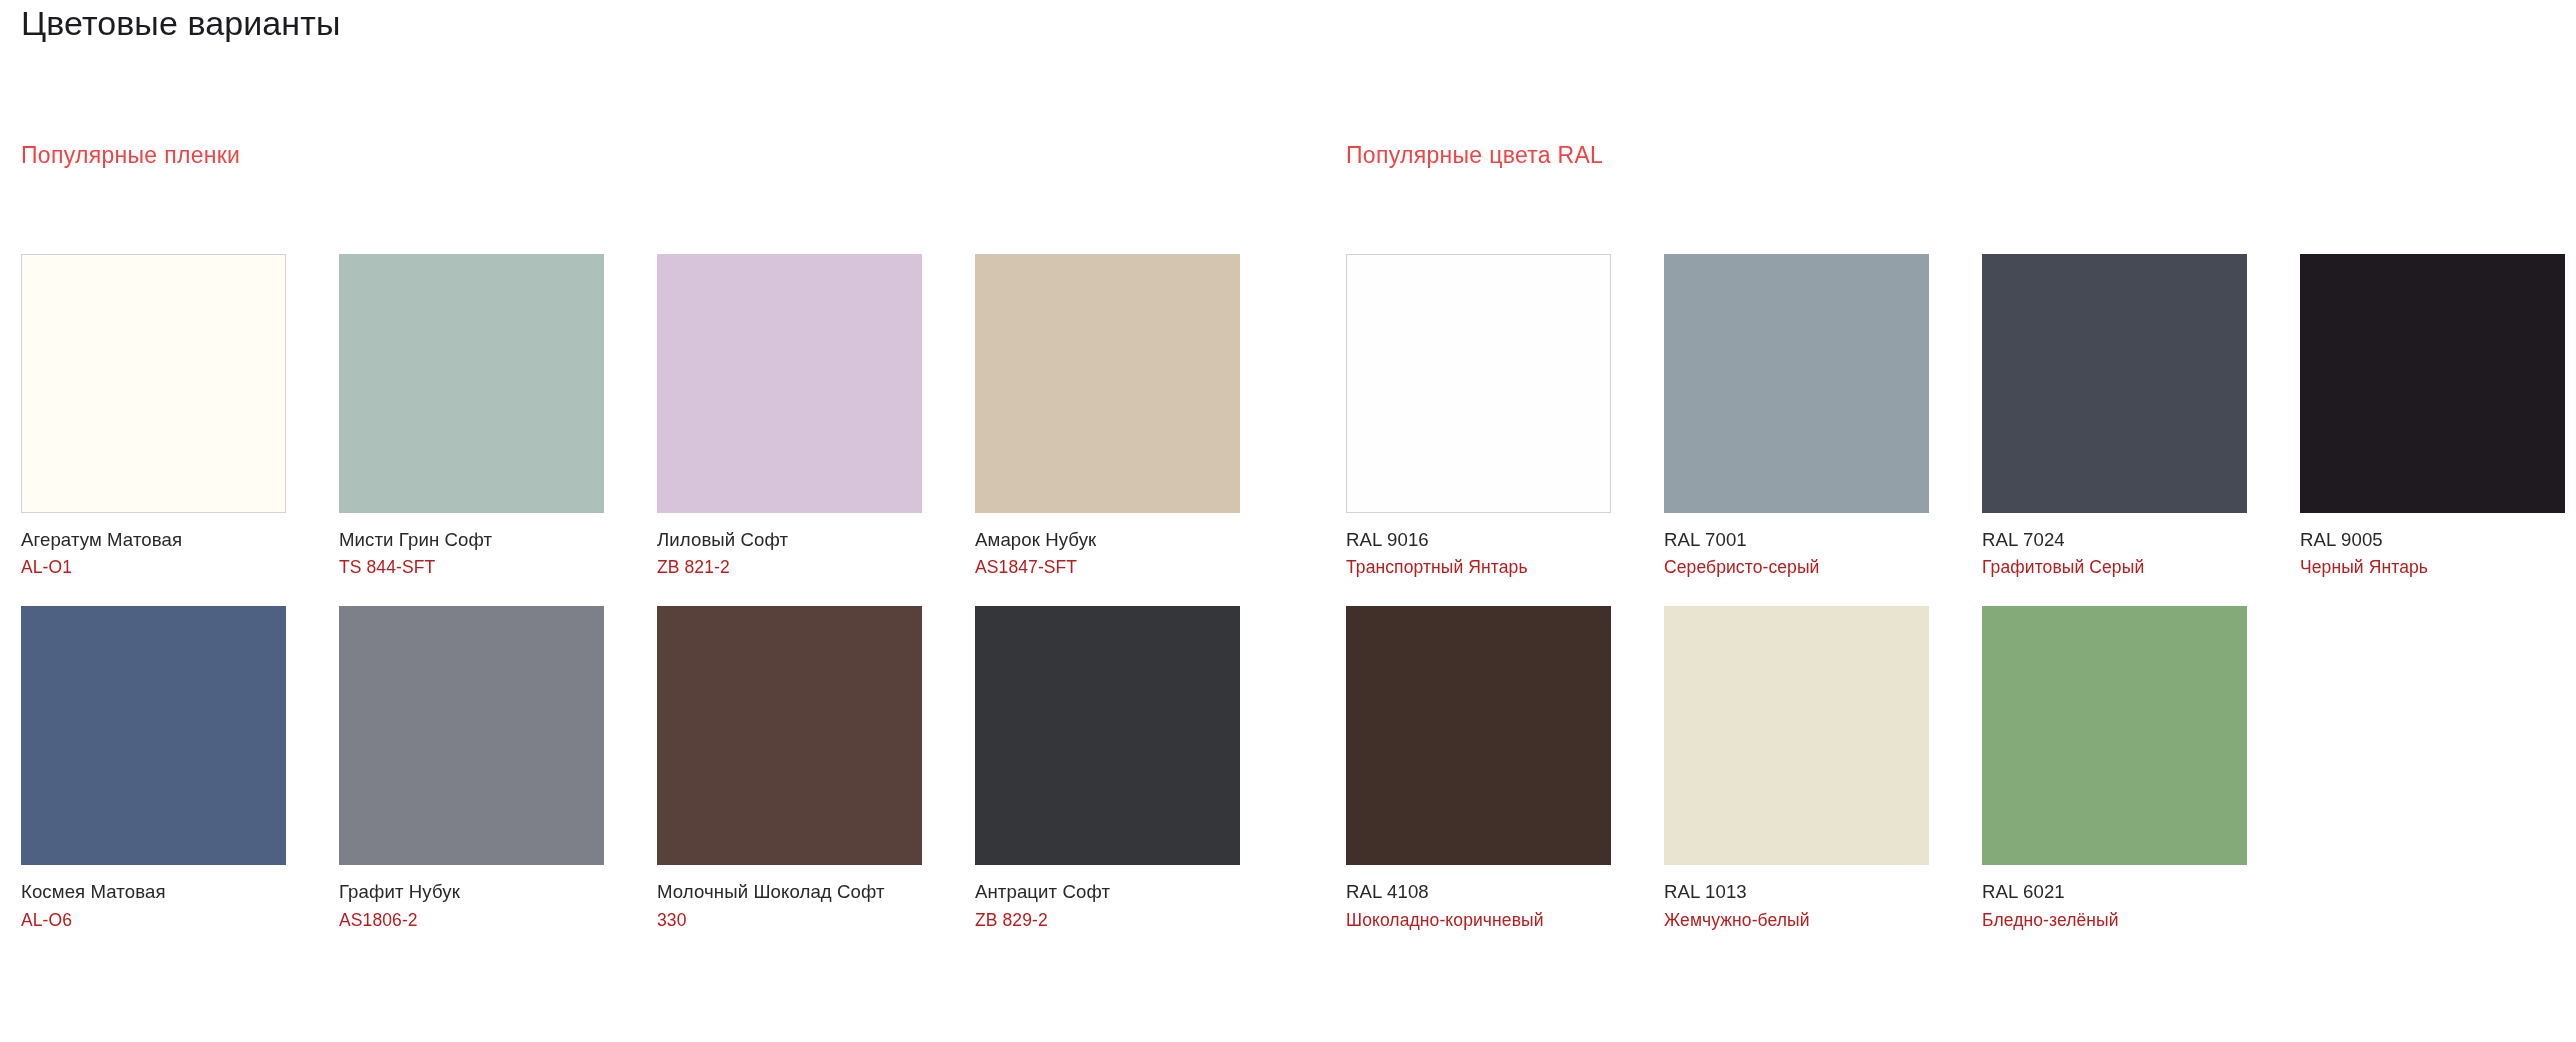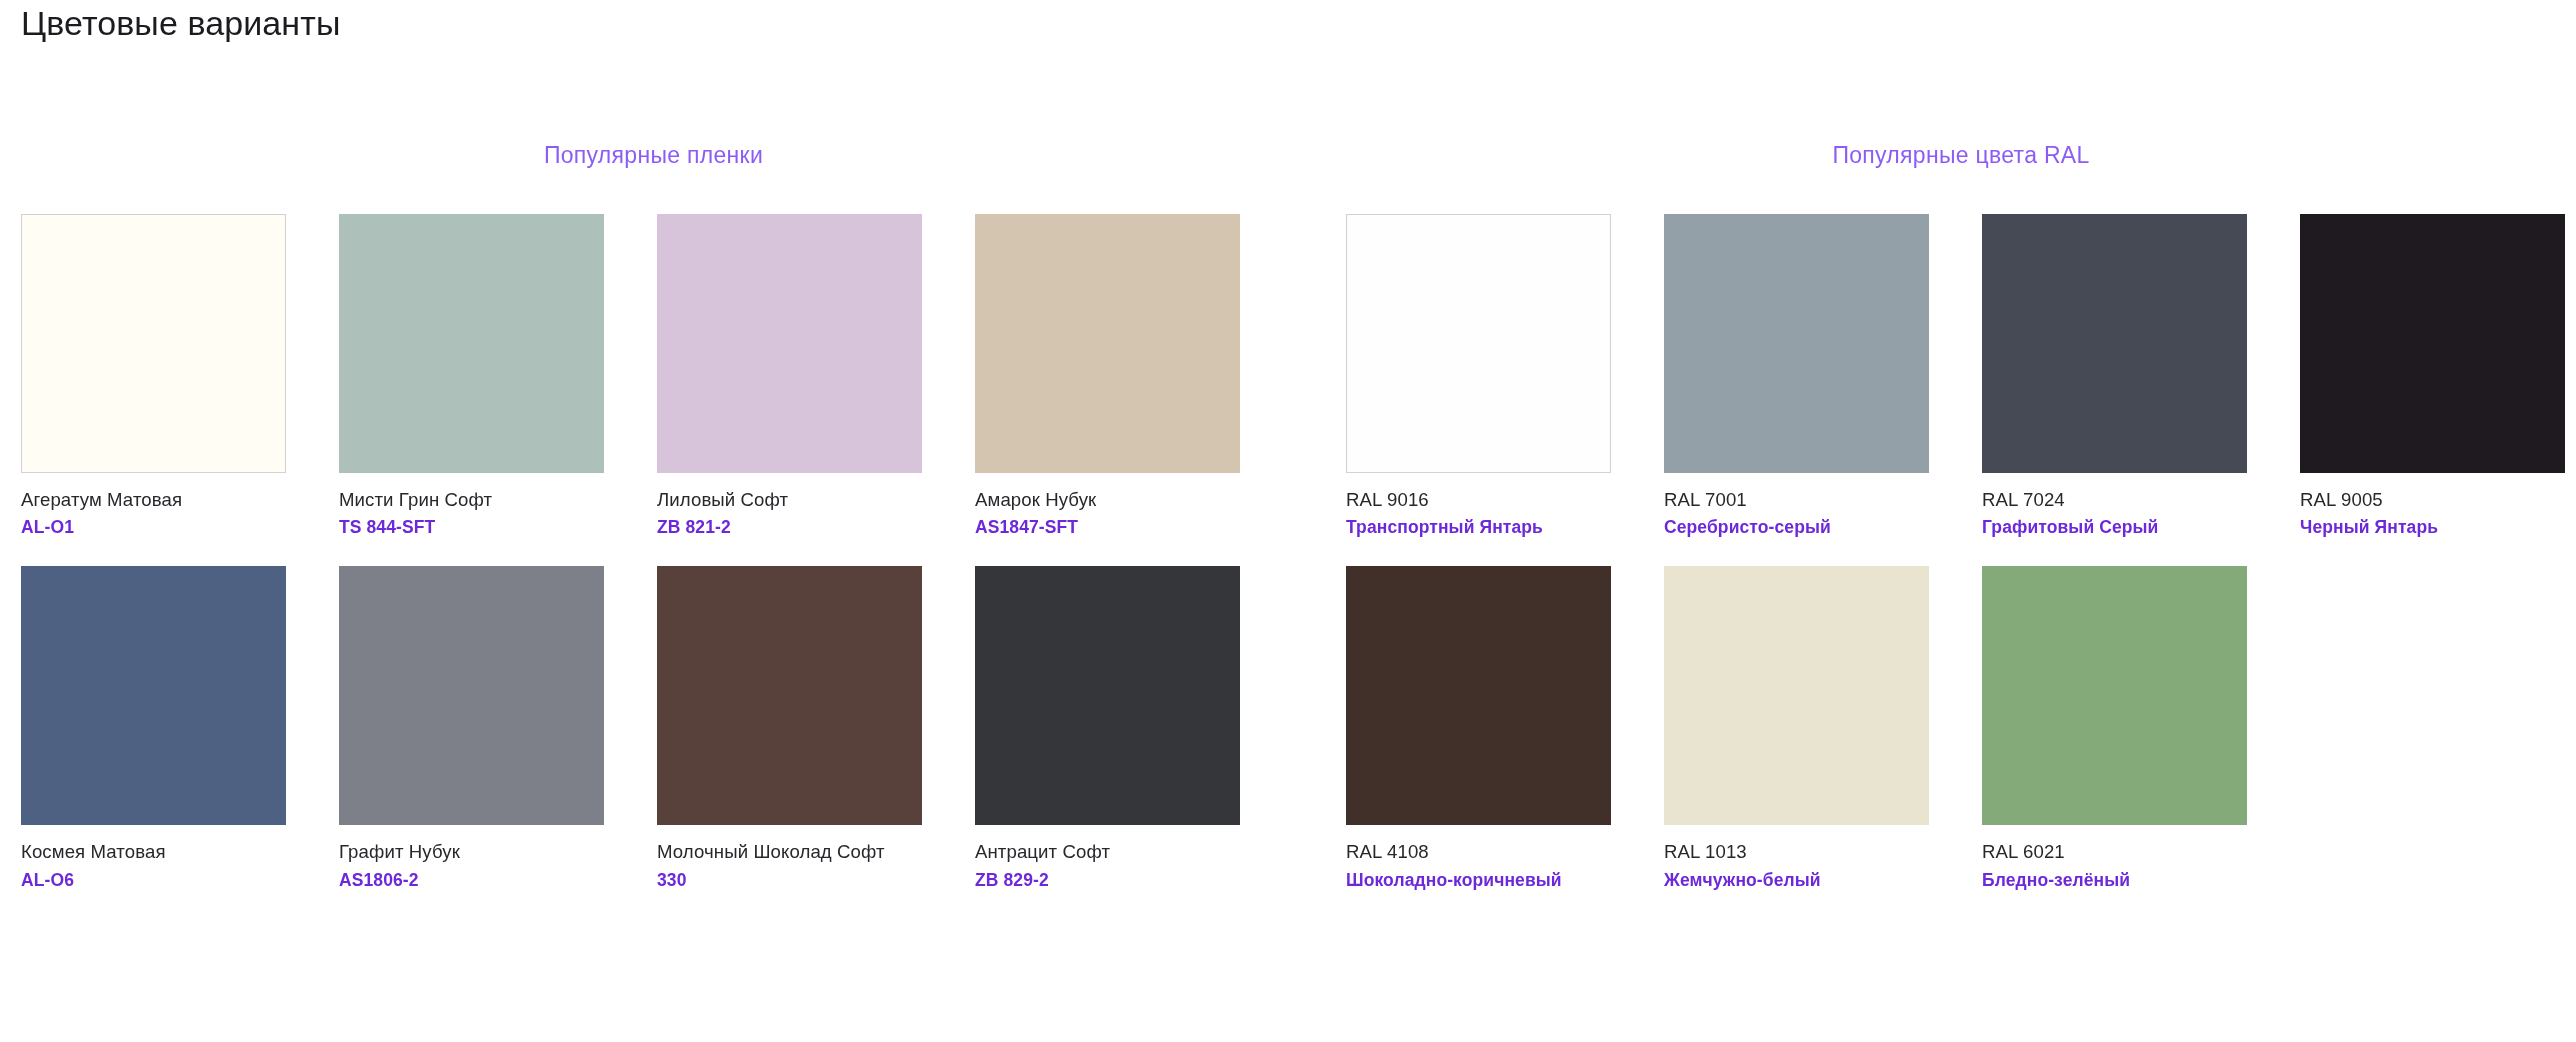--- a/index.html
+++ b/index.html
@@ -52,30 +52,29 @@
     position: relative;
   }
 
   .column-films  { width: 1286px; padding-left: 21px; }
   .column-ral    { width: 1290px; padding-left: 60px; }
 
   .section-title {
     font-size: 23px;
     font-weight: 400;
     letter-spacing: 0.3px;
-    color: #8b5cf6;
+    color: #ef4444;
     line-height: 1.2;
     white-space: nowrap;
     margin-bottom: 0;
-    text-align: center;
   }
 
   
   .swatch-grid {
-    margin-top: 44px;
+    margin-top: 84px;
     display: grid;
     grid-template-columns: repeat(4, 265px);
     column-gap: 53px;
     row-gap: 27px;
   }
 
   .swatch-card {
     width: 265px;
     position: relative;
   }
@@ -97,24 +96,24 @@
     font-weight: 400;
     letter-spacing: 0.1px;
     line-height: 1.25;
     color: #27272c;
     white-space: nowrap;
   }
 
   .swatch-code {
     margin-top: 6px;
     font-size: 17.5px;
-    font-weight: 700;
+    font-weight: 400;
     letter-spacing: 0.1px;
     line-height: 1.25;
-    color: #6d28d9;
+    color: #b91c1c;
     white-space: nowrap;
   }
 </style>
 </head>
 <body>
 
 <div class="page">
 
   <h1 class="page-title">Цветовые варианты</h1>
 

